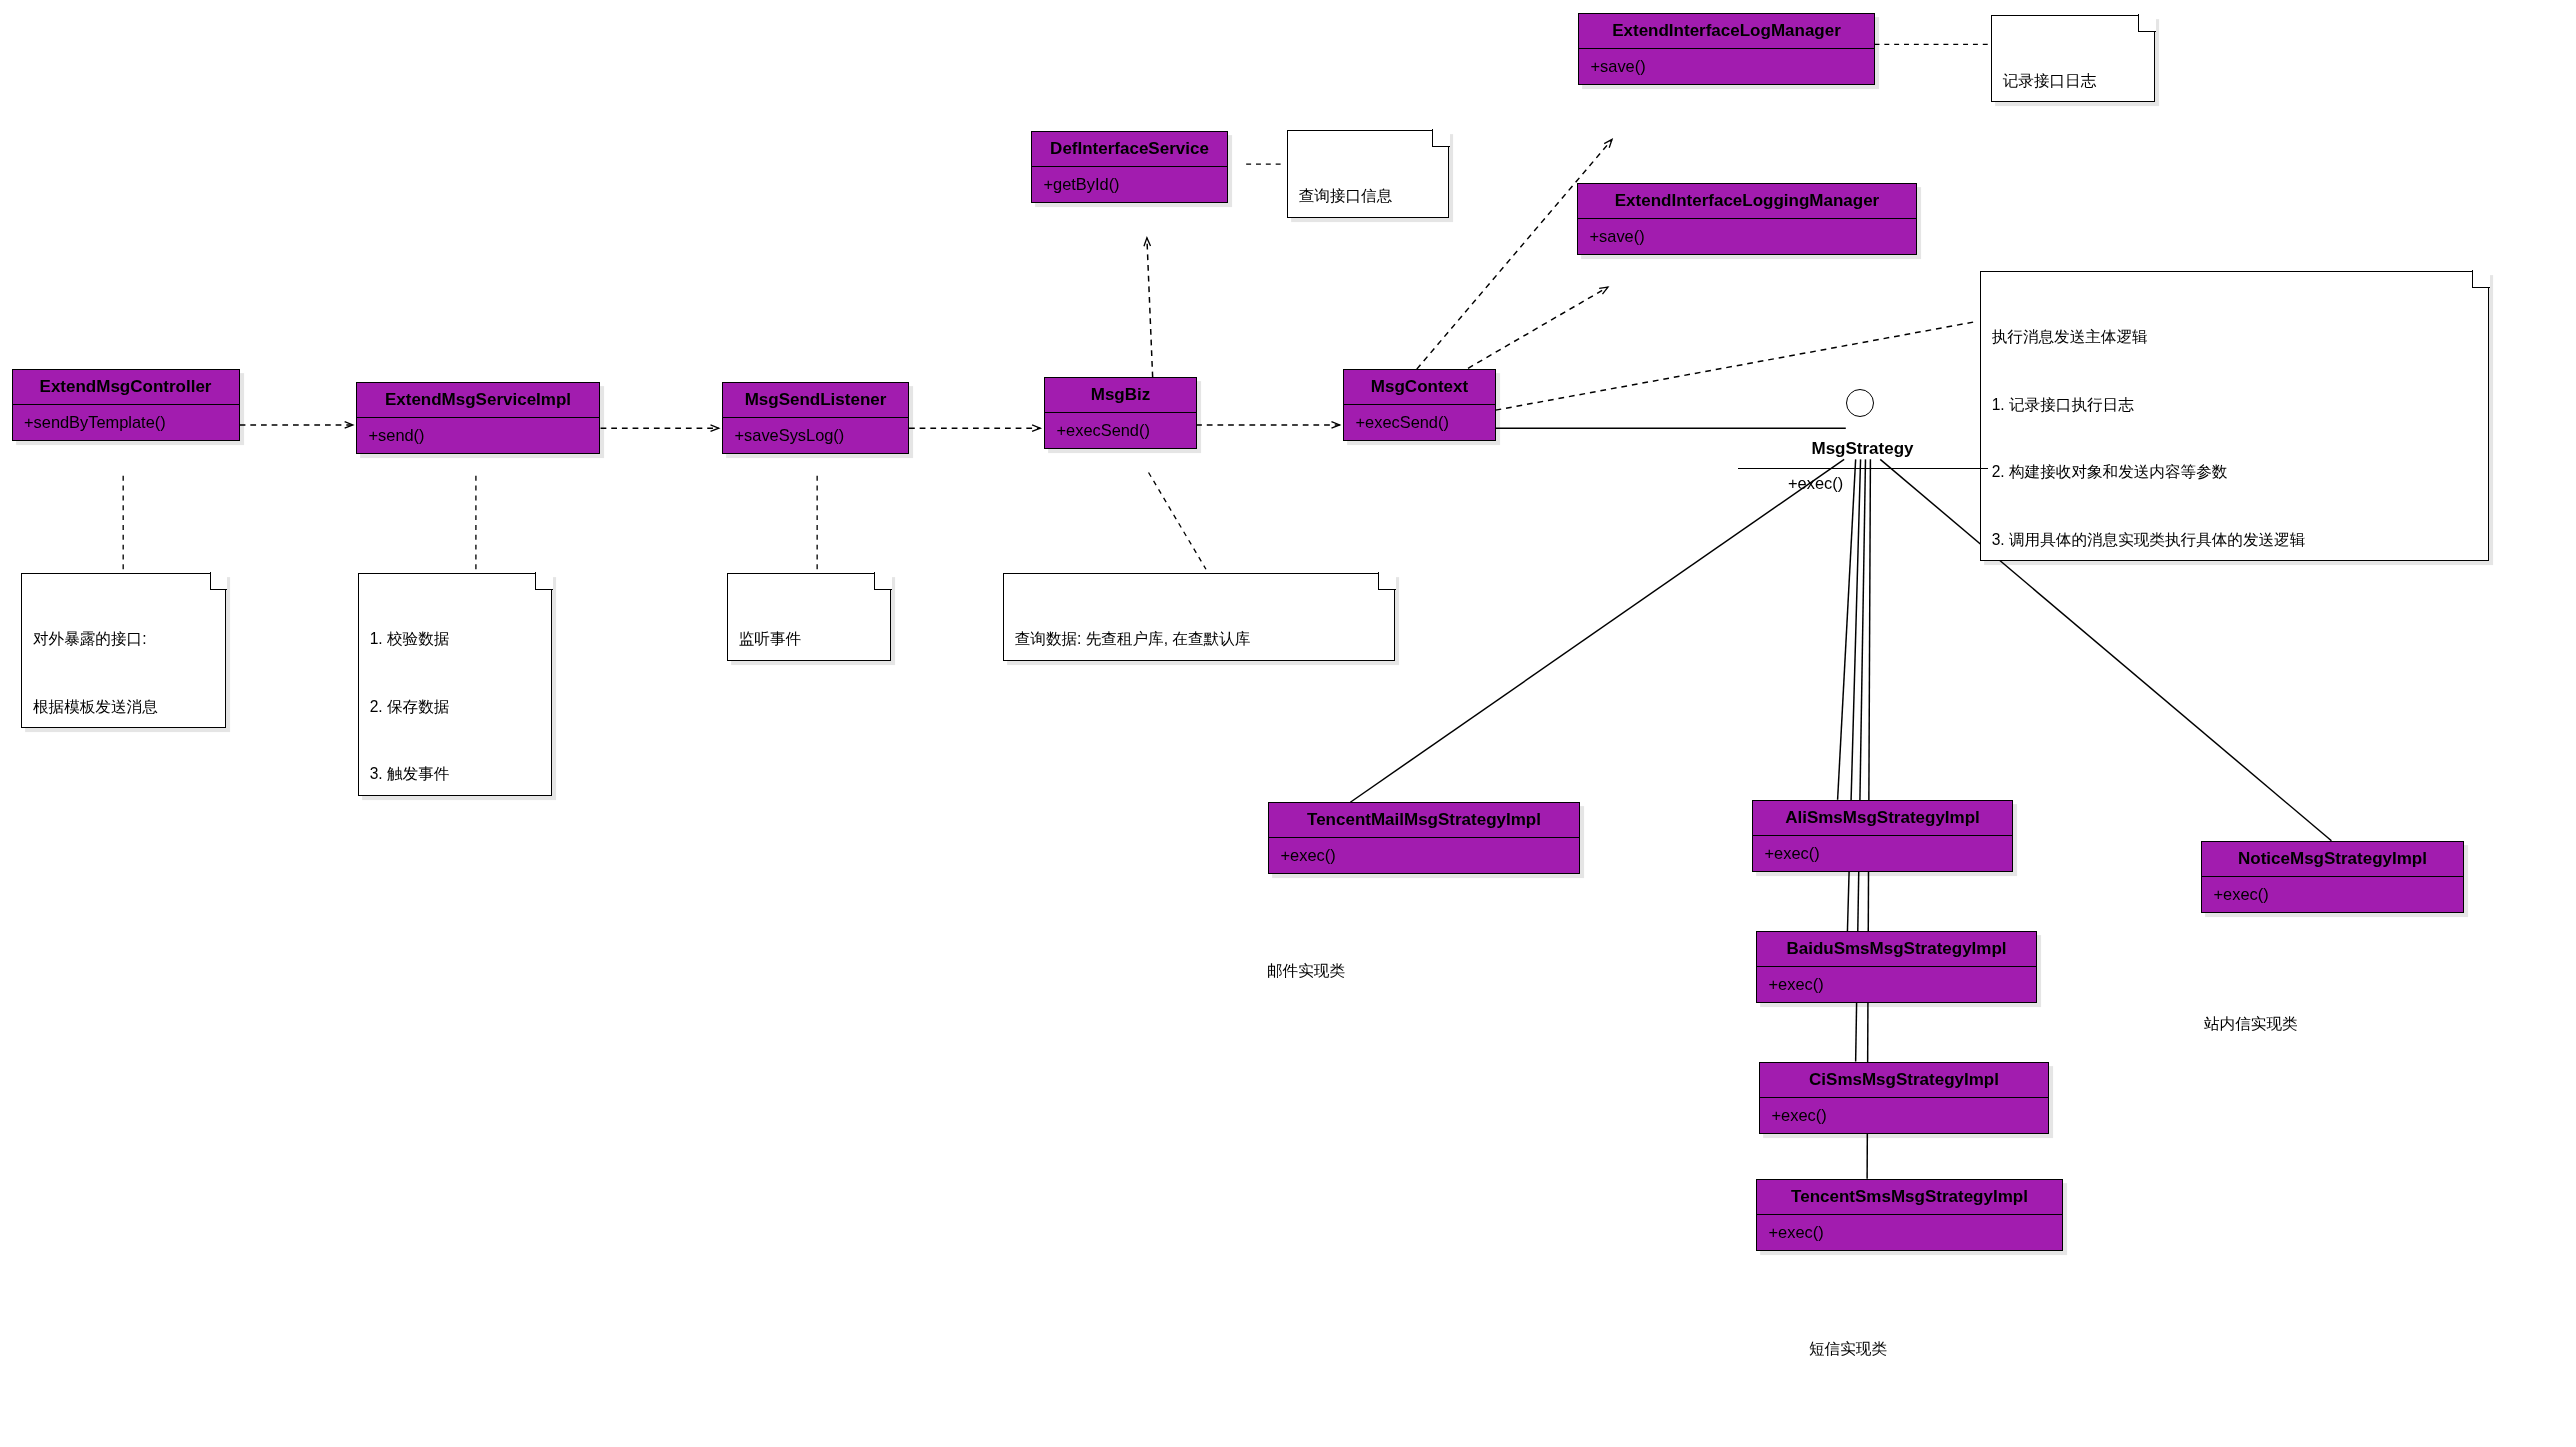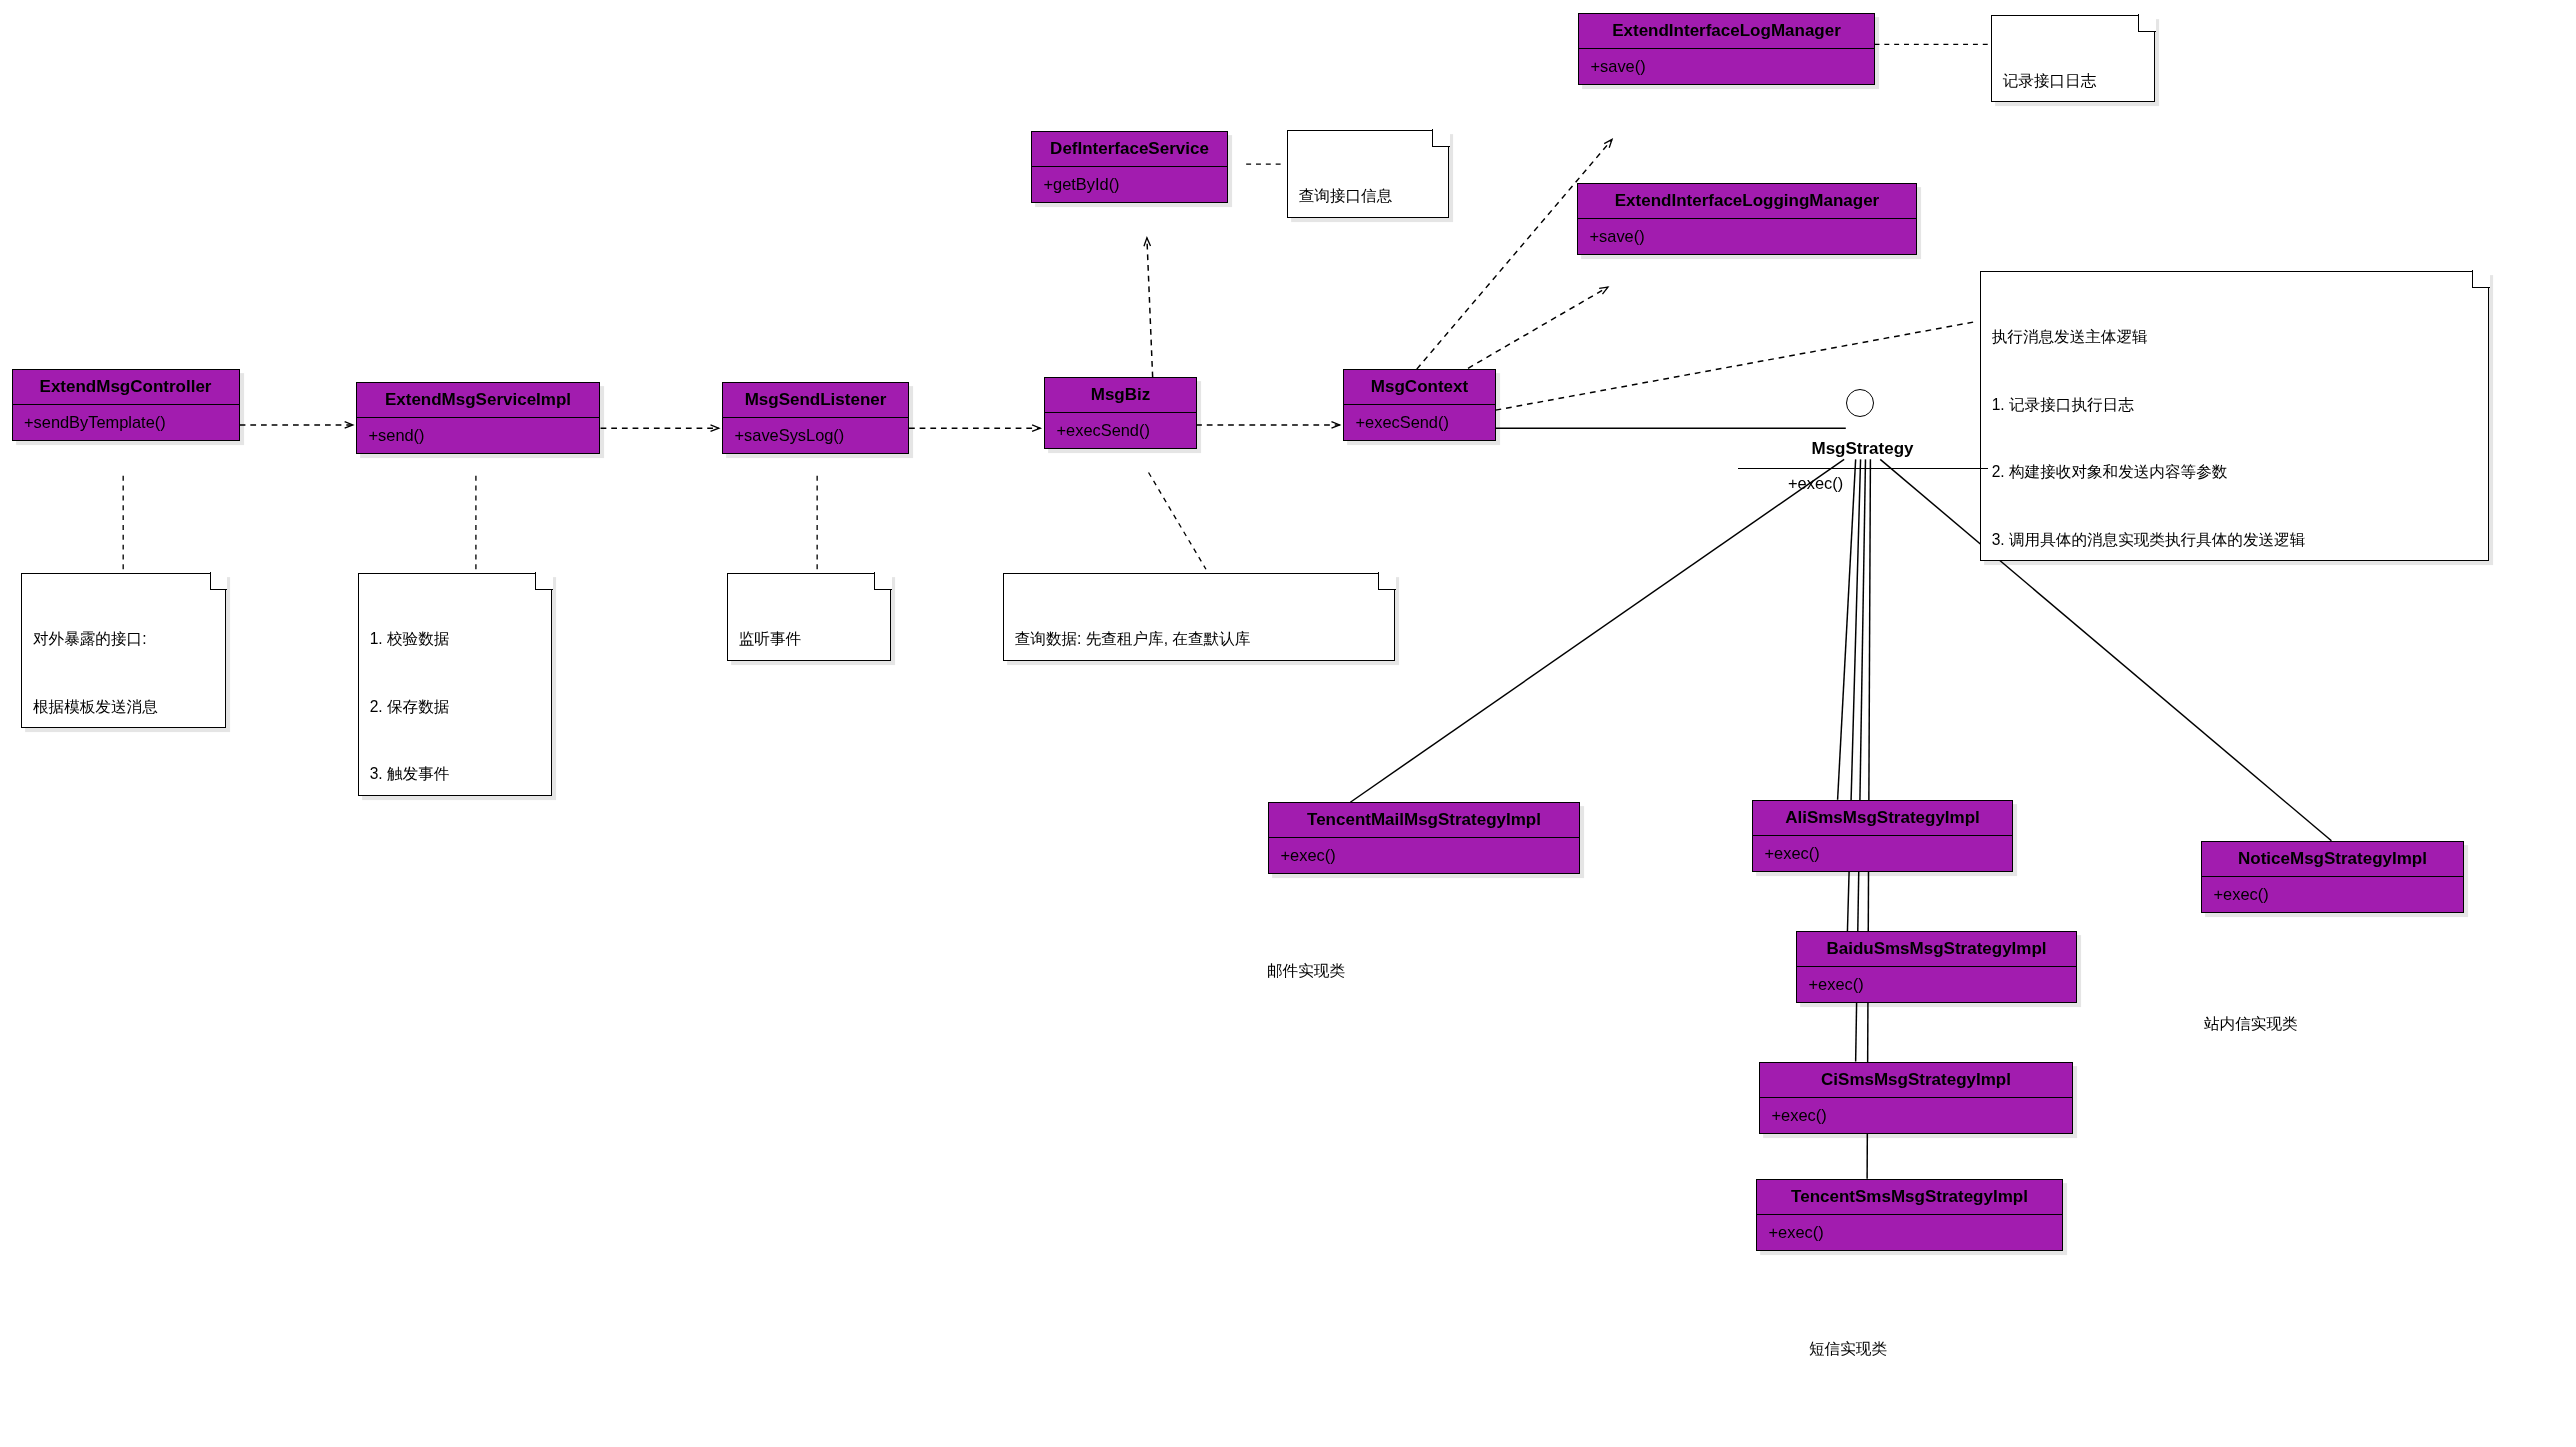--- a/index.html
+++ b/index.html
@@ -220,27 +220,27 @@
     <div class="cls-sep"></div>
     <div class="cls-ops">+exec()</div>
   </div>
 
   <div class="uml-class" style="left:1752px; top:800px; width:261px;">
     <div class="cls-name">AliSmsMsgStrategyImpl</div>
     <div class="cls-sep"></div>
     <div class="cls-ops">+exec()</div>
   </div>
 
-  <div class="uml-class" style="left:1756px; top:931px; width:281px;margin-left:40px;">
+  <div class="uml-class" style="left:1756px; top:931px; width:281px;">
     <div class="cls-name">BaiduSmsMsgStrategyImpl</div>
     <div class="cls-sep"></div>
     <div class="cls-ops">+exec()</div>
   </div>
 
-  <div class="uml-class" style="left:1759px; top:1062px; width:314px;">
+  <div class="uml-class" style="left:1759px; top:1062px; width:290px;">
     <div class="cls-name">CiSmsMsgStrategyImpl</div>
     <div class="cls-sep"></div>
     <div class="cls-ops">+exec()</div>
   </div>
 
   <div class="uml-class" style="left:1756px; top:1179px; width:307px;">
     <div class="cls-name">TencentSmsMsgStrategyImpl</div>
     <div class="cls-sep"></div>
     <div class="cls-ops">+exec()</div>
   </div>

